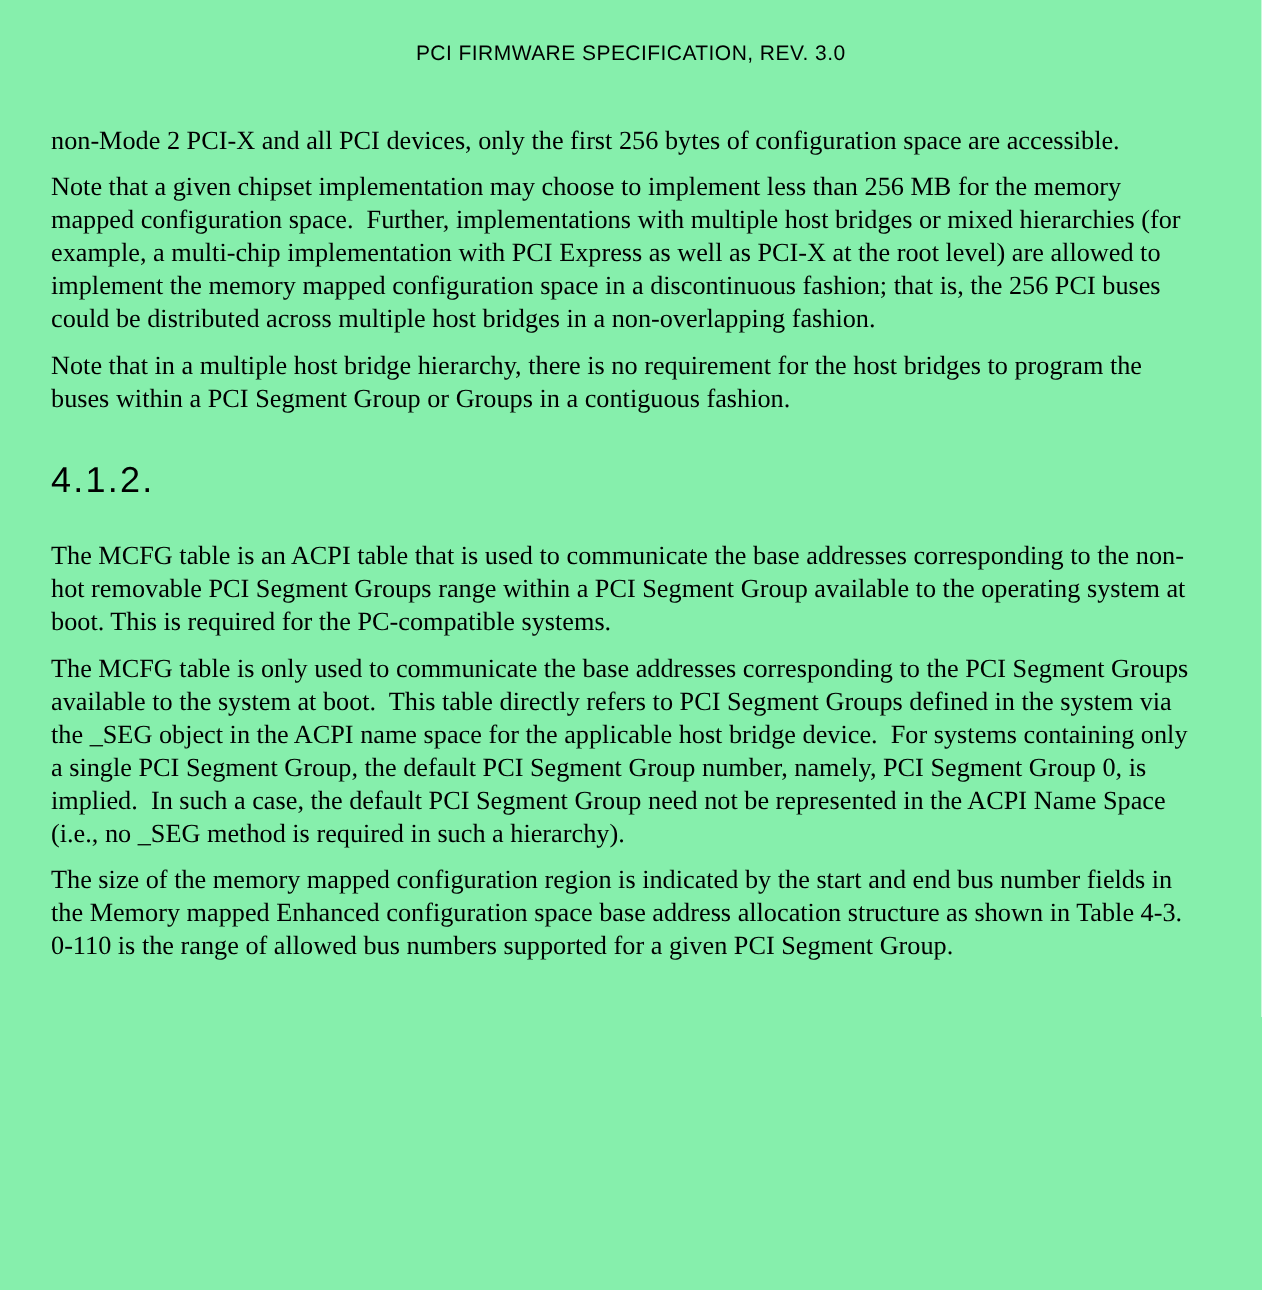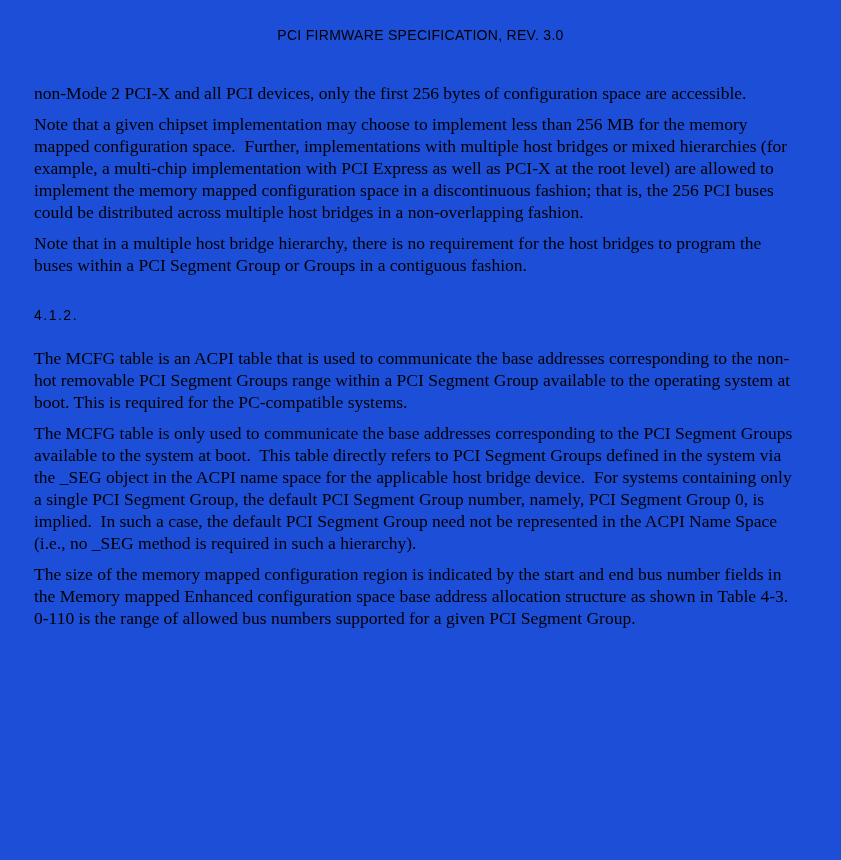--- a/index.html
+++ b/index.html
@@ -4,21 +4,21 @@
 <style>
   html, body {
     margin: 0;
     padding: 0;
     background: #ffffff;
   }
   .page {
     position: relative;
     width: 841px;
     height: 860px;
-    background: #1d4ed8;
+    background: #86efac;
     color: #000000;
     overflow: hidden;
   }
   .running-header {
     margin-top: 27px;
     text-align: center;
     font-family: "Liberation Sans", sans-serif;
     font-size: 14px;
     letter-spacing: 0.3px;
     color: #000000;
@@ -30,21 +30,21 @@
     font-family: "Liberation Serif", serif;
     font-size: 17.5px;
     line-height: 22px;
     margin: 0 0 9px 0;
     color: #000000;
     white-space: pre-wrap;
     text-align: left;
   }
   .section-heading {
     font-family: "Liberation Sans", sans-serif;
-    font-size: 14px;
+    font-size: 24px;
     font-weight: 500;
     color: #000000;
     margin: 31px 0 24px 0;
     display: flex;
     align-items: baseline;
   }
   .section-number {
     display: inline-block;
     width: 109px;
     letter-spacing: 1.5px;

